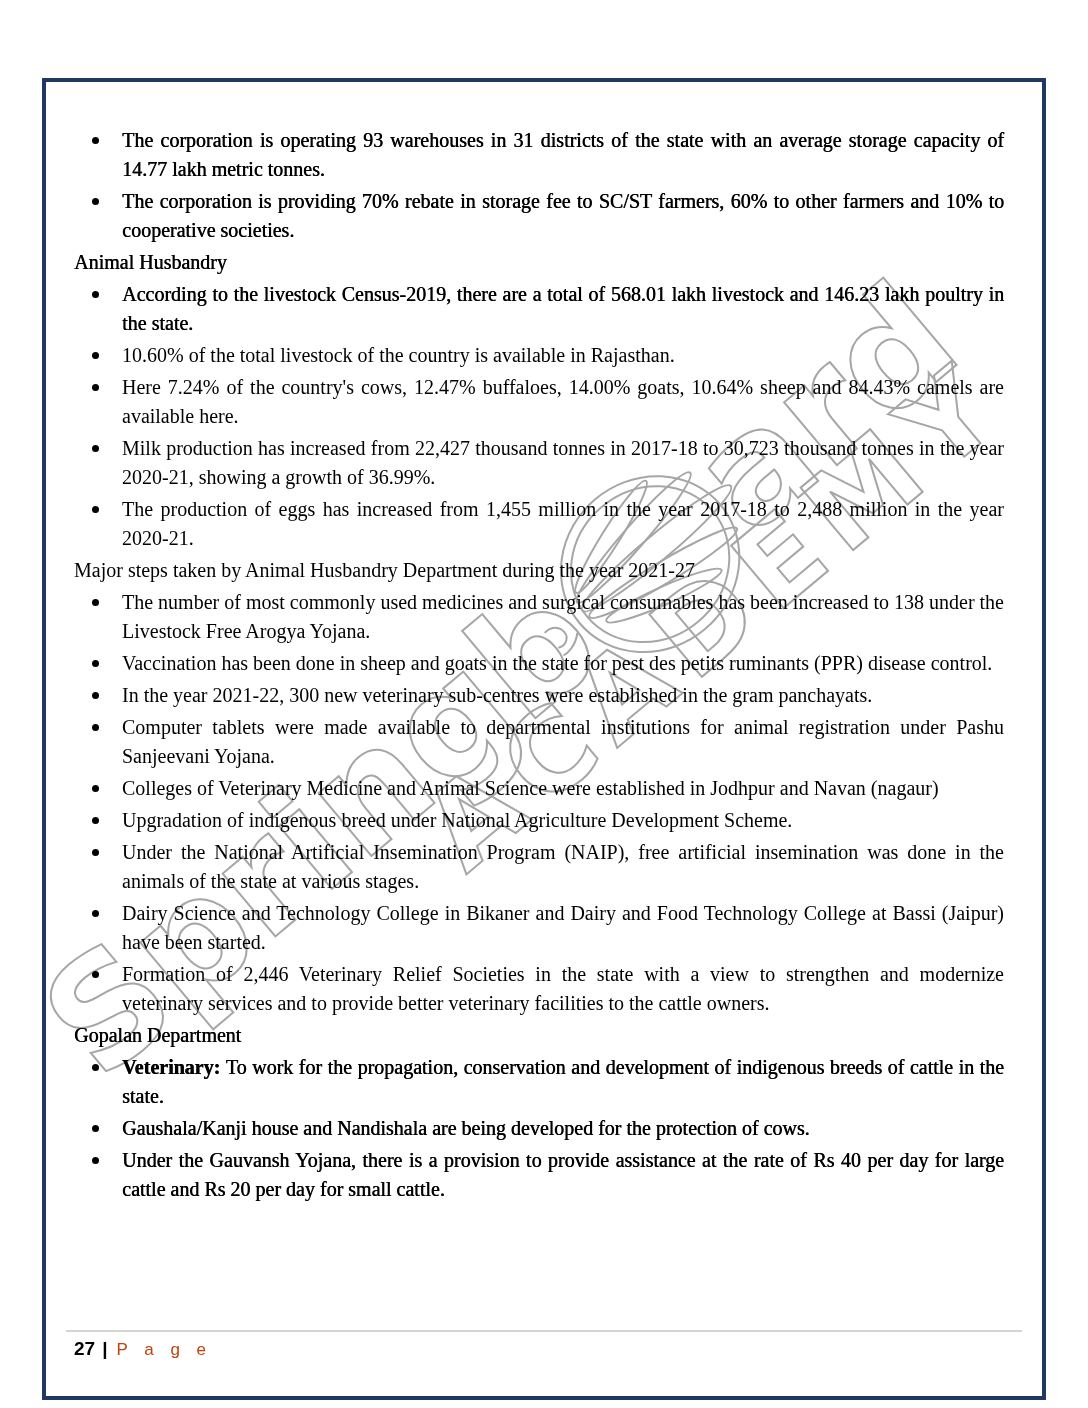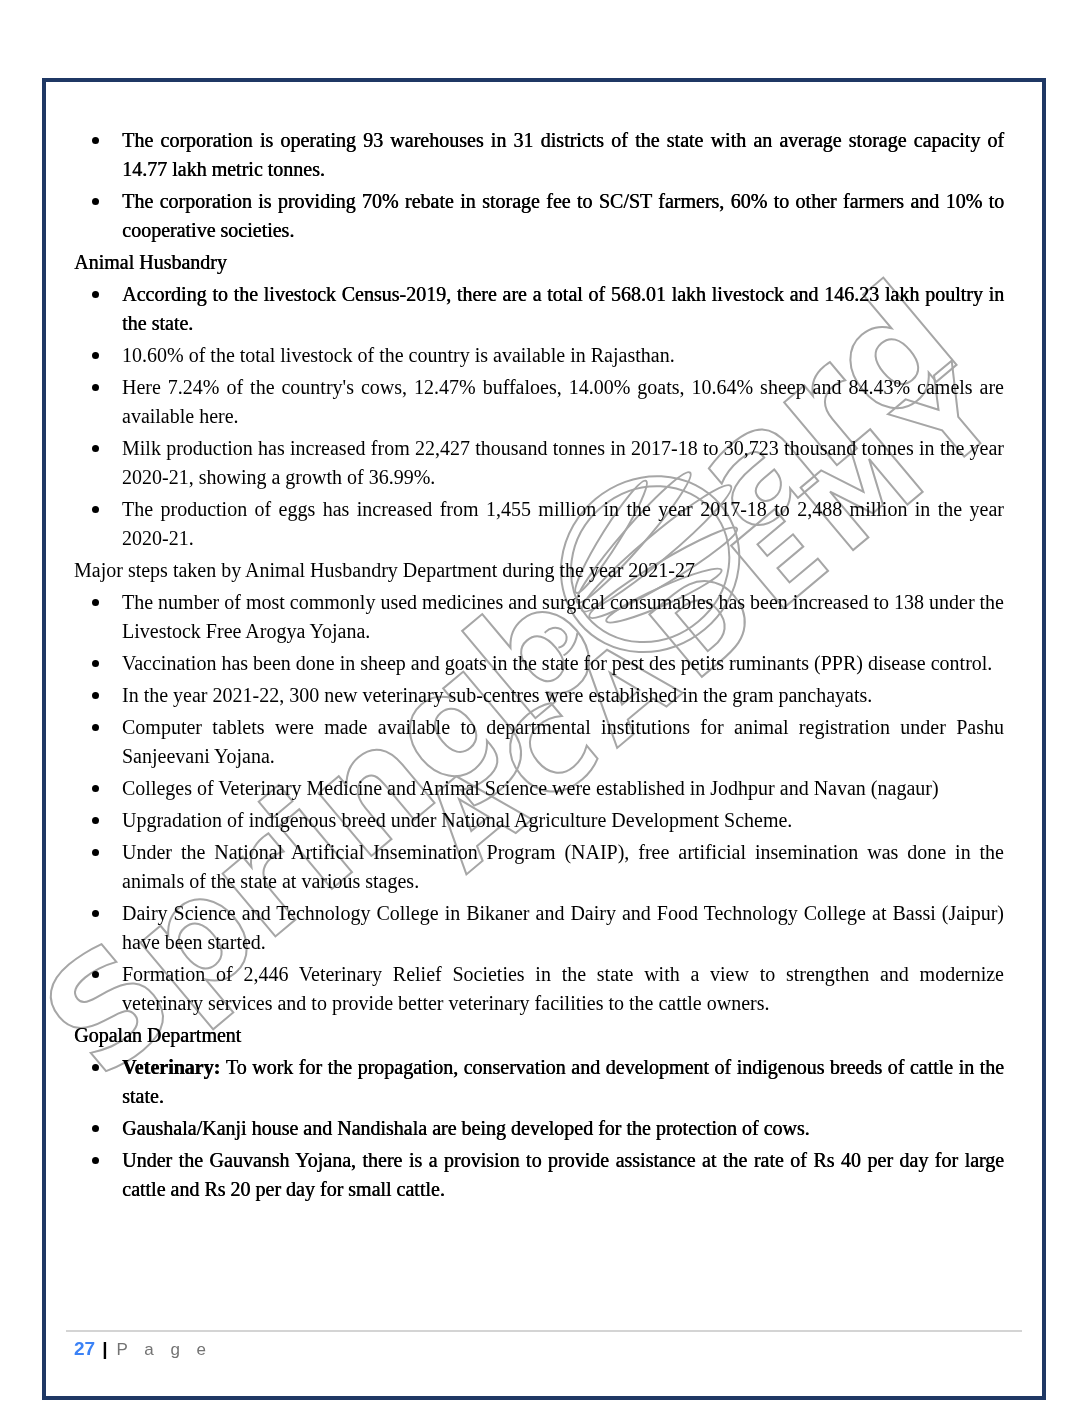--- a/index.html
+++ b/index.html
@@ -82,23 +82,23 @@
     top: 1248px;
     height: 2px;
     background: #d4d4d4;
   }
   .footer-text {
     position: absolute;
     left: 28px; top: 1256px;
     font-family: "Liberation Sans", sans-serif;
     font-size: 19px;
   }
-  .pagenum { font-weight: bold; color: #3b82f6; }
+  .pagenum { font-weight: bold; color: #000000; }
   .pipe { font-weight: bold; color: #000; margin: 0 9px 0 7px; }
-  .pagelabel { color: #737373; letter-spacing: 6px; font-size: 17px; }
+  .pagelabel { color: #c2410c; letter-spacing: 6px; font-size: 17px; }
 </style>
 </head>
 <body>
 
 <div class="wm-layer" aria-hidden="true">
   <div class="wm-text" id="wm-brand"><span>Springb</span><span class="wm-gap"></span><span>ard</span></div>
 
   <div class="wm-text" id="wm-academy">ACADEMY</div>
 
   <svg class="wm-logo" width="250" height="270" viewBox="-125 -135 250 270" fill="none" stroke="#a6a6a6" stroke-width="2">

